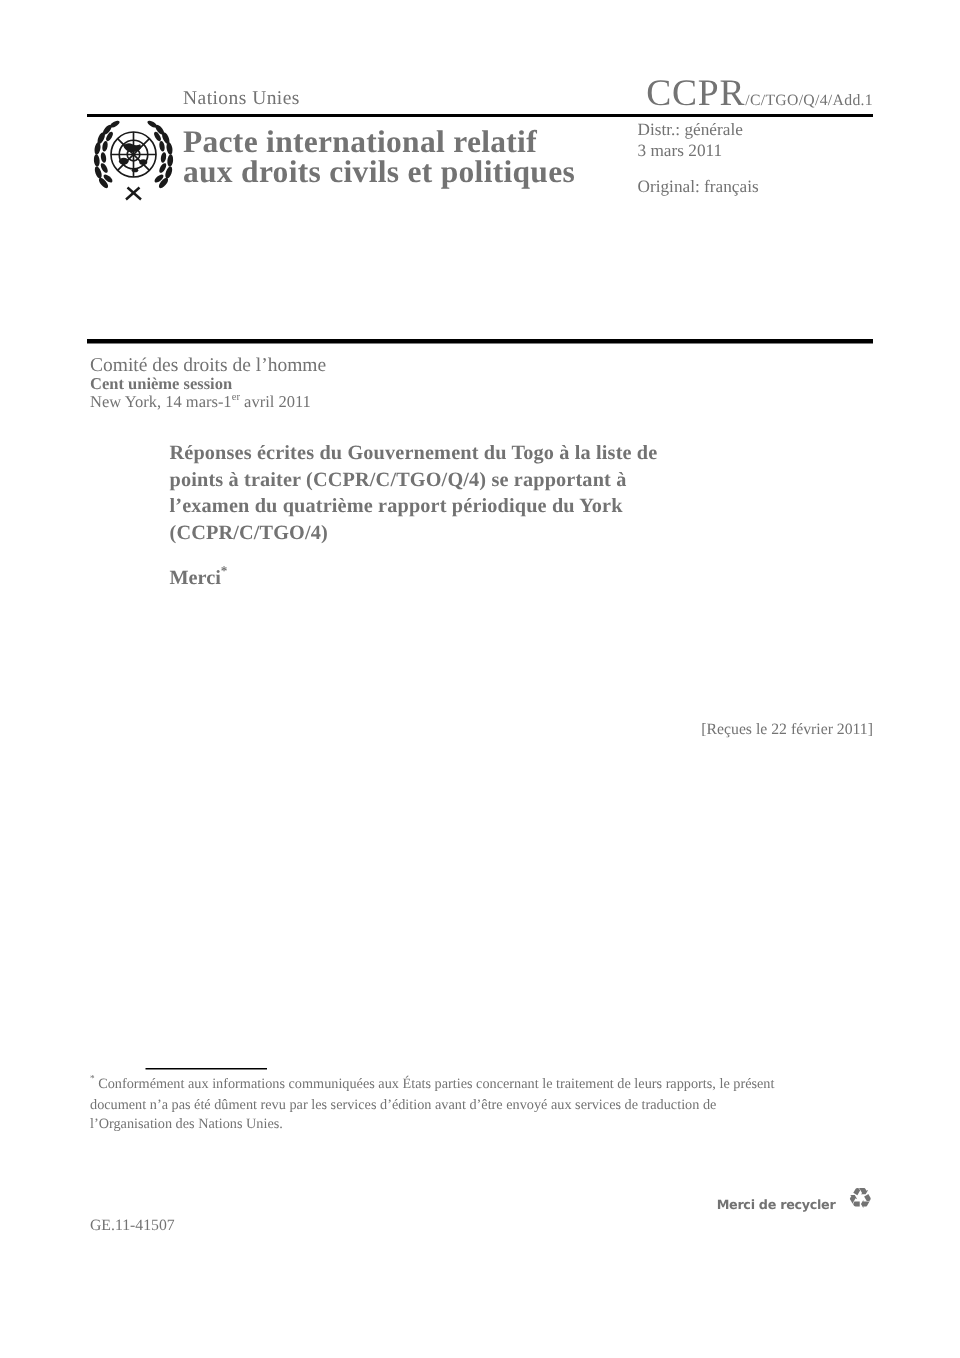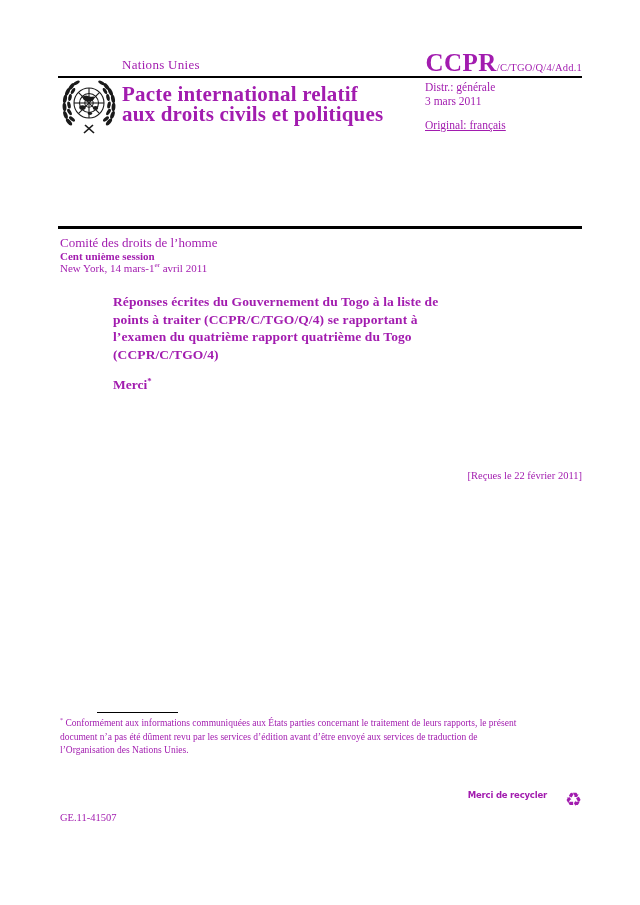--- a/index.html
+++ b/index.html
@@ -2,57 +2,57 @@
 <html><head>
 <meta charset="utf-8">
 <style>
   html, body { margin: 0; padding: 0; background: #ffffff; }
   .page {
     position: relative;
     width: 640px;
     height: 905px;
     background: #ffffff;
     font-family: "Liberation Serif", "DejaVu Serif", serif;
-    color: #a21caf;
+    color: #737373;
     overflow: hidden;
   }
   .abs { position: absolute; }
 
   
   .org-name { left: 122px; top: 57px; font-size: 13px; letter-spacing: 0.3px; }
   .header-rule { left: 58px; top: 76px; width: 524px; height: 2px; background: #000; }
   .doc-symbol { right: 58px; top: 50px; white-space: nowrap; }
-  .doc-symbol .big { font-size: 25px; line-height: 25px; letter-spacing: 0.5px; font-weight: bold; }
+  .doc-symbol .big { font-size: 25px; line-height: 25px; letter-spacing: 0.5px; }
   .doc-symbol .small { font-size: 10.5px; letter-spacing: 0.2px; }
 
   
   .emblem { left: 60px; top: 79px; width: 58px; height: 58px; }
   .covenant { left: 122px; top: 84px; font-size: 21px; font-weight: bold; line-height: 20px; letter-spacing: 0.2px; }
   .distr-block { left: 425px; top: 80px; font-size: 11.5px; line-height: 14px; }
-  .distr-original { margin-top: 10px; text-decoration: underline; }
+  .distr-original { margin-top: 10px; }
 
   
   .thick-rule { left: 58px; top: 226px; width: 524px; height: 3px; background: #000; }
   .committee { left: 60px; top: 235px; font-size: 13px; font-weight: normal; }
   .session-name { left: 60px; top: 250px; font-size: 11px; font-weight: bold; }
   .session-dates { left: 60px; top: 262px; font-size: 11px; }
   .session-dates sup, .country sup, .footnote sup { font-size: 65%; line-height: 0; }
 
   
   .title-block { left: 113px; top: 293px; font-size: 13.5px; font-weight: bold; line-height: 17.5px; letter-spacing: 0.1px; }
   .country { left: 113px; top: 377px; font-size: 13.5px; font-weight: bold; }
-  .received { right: 58px; top: 470px; font-size: 10.5px; }
+  .received { right: 58px; top: 481px; font-size: 10.5px; }
 
   
   .fn-rule { left: 97px; top: 712px; width: 81px; height: 1px; background: #000; }
   .footnote { left: 60px; top: 717px; width: 468px; font-size: 9.5px; line-height: 13.5px; }
 
   
   .ge-number { left: 60px; top: 796px; font-size: 10.5px; margin-top: 16px; }
-  .recycle-block { right: 58px; top: 790px; display: flex; align-items: flex-start; gap: 18px; }
+  .recycle-block { right: 58px; top: 790px; display: flex; align-items: flex-end; gap: 8px; }
   .recycle-text { font-size: 8.5px; font-weight: bold; font-family: "DejaVu Sans", sans-serif; letter-spacing: -0.2px; }
   .recycle-glyph { font-size: 19px; line-height: 19px; font-family: "DejaVu Sans", sans-serif; }
 </style>
 </head>
 <body>
 
 <div class="page">
 
   <span class="abs org-name">Nations Unies</span>
   <span class="abs doc-symbol"><span class="big">CCPR</span><span class="small">/C/TGO/Q/4/Add.1</span></span>
@@ -128,21 +128,21 @@
 
   <div class="abs thick-rule"></div>
 
   <div class="abs committee">Comité des droits de l’homme</div>
   <div class="abs session-name">Cent unième session</div>
   <div class="abs session-dates"><span>New York, 14 mars-1</span><sup>er</sup><span> avril 2011</span></div>
 
   <div class="abs title-block">
     <div>Réponses écrites du Gouvernement du Togo à la liste de</div>
     <div>points à traiter (CCPR/C/TGO/Q/4) se rapportant à</div>
-    <div>l’examen du quatrième rapport quatrième du Togo</div>
+    <div>l’examen du quatrième rapport périodique du York</div>
     <div>(CCPR/C/TGO/4)</div>
   </div>
 
   <div class="abs country"><span>Merci</span><sup>*</sup></div>
 
   <div class="abs received">[Reçues le 22 février 2011]</div>
 
   <div class="abs fn-rule"></div>
   <div class="abs footnote"><sup>*</sup><span> Conformément aux informations communiquées aux États parties concernant le traitement de leurs rapports, le présent document n’a pas été dûment revu par les services d’édition avant d’être envoyé aux services de traduction de l’Organisation des Nations Unies.</span></div>
 

